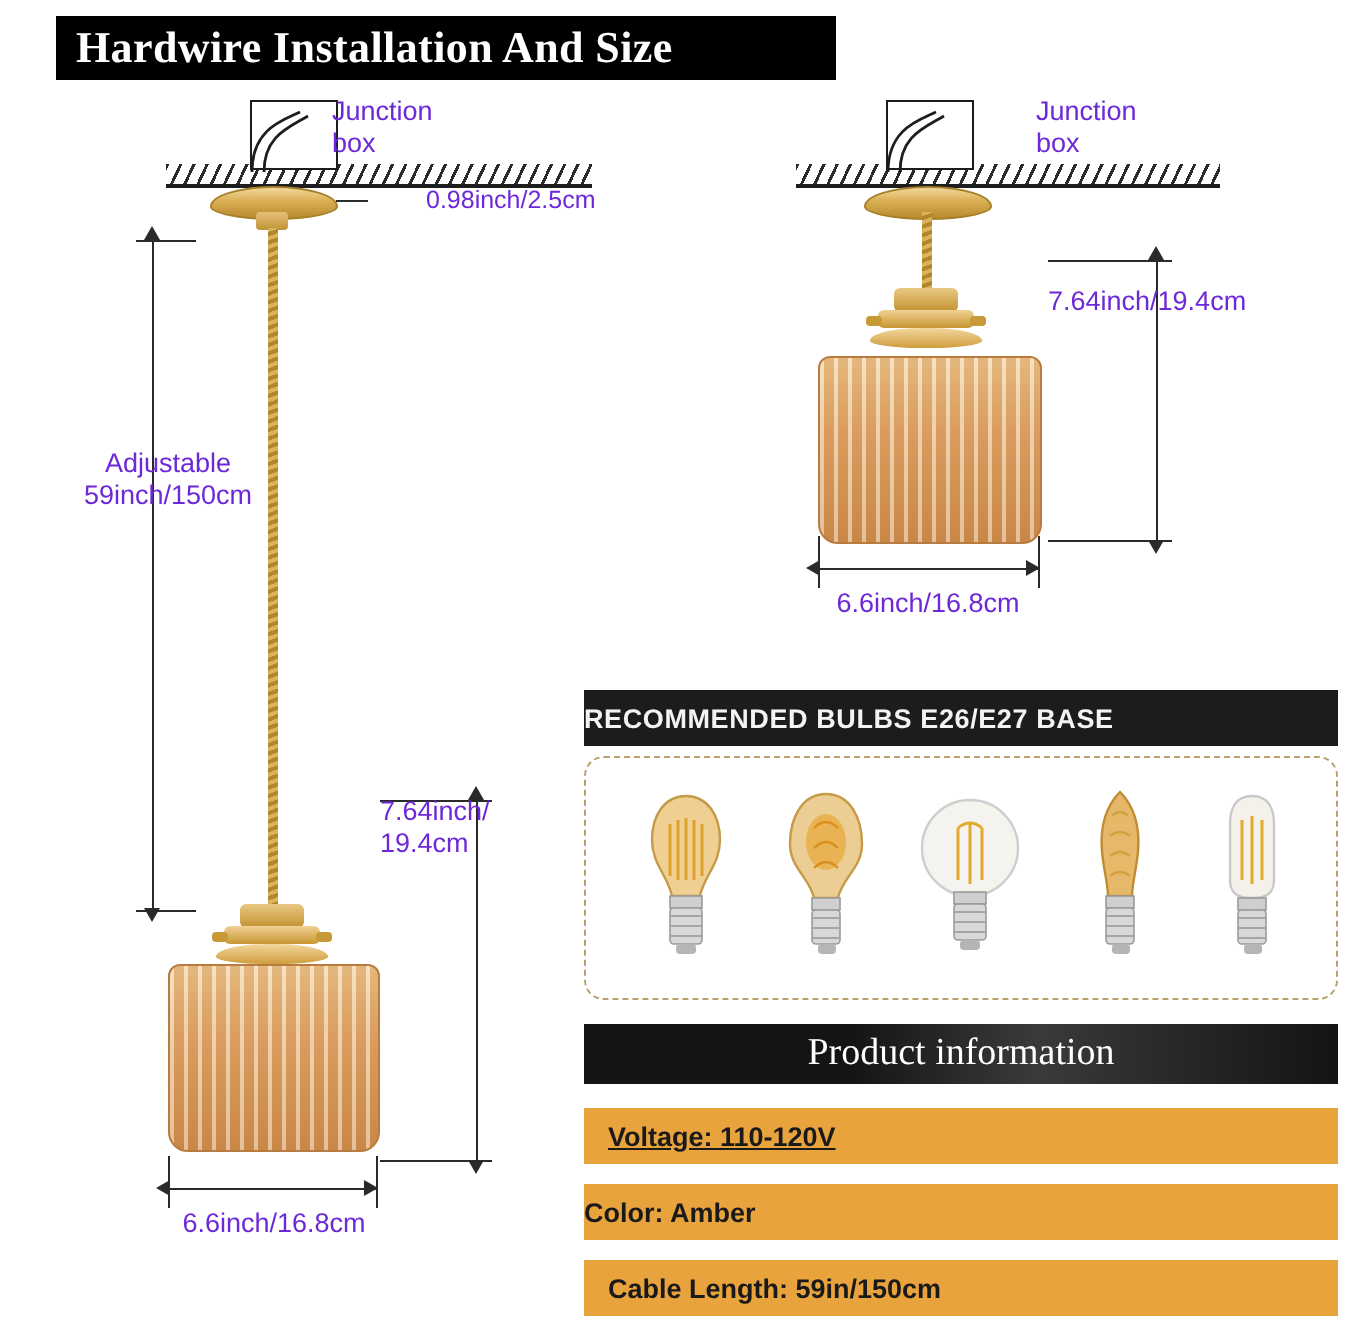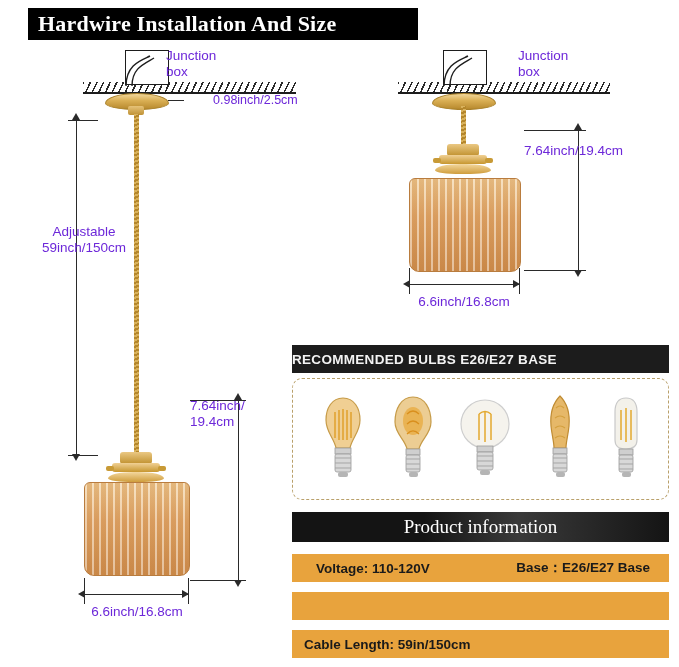--- a/index.html
+++ b/index.html
@@ -252,23 +252,23 @@
   <rect x="15" y="61" width="14" height="17" rx="2" fill="#d8d8d8" stroke="#9a9a9a" stroke-width="0.8"></rect>
   <path d="M15 65 h14 M15 70 h14 M15 75 h14" stroke="#a5a5a5" stroke-width="1"></path>
   <rect x="18" y="78" width="9" height="5" rx="2" fill="#b5b5b5"></rect>
 </svg>
 
 <div class="abs" id="prod-header">
   <div class="txt">Product information</div>
 </div>
 
 <div class="prow" style="top:554px;">
-  <div class="cell" style="margin-left:24px;width:210px;">Voltage: 110-120V</div>
-  <div class="cell" style="width:160px;">Base：E26/E27 Base</div>
+  <div class="cell" style="margin-left:12px;width:210px;text-decoration:underline;">Voltage: 110-120V</div>
 </div>
 
 <div class="prow" style="top:592px;">
+  <div class="cell" style="width:160px;">Color: Amber</div>
 </div>
 
 <div class="prow" style="top:630px;">
   <div class="cell" style="margin-left:12px;width:240px;">Cable Length: 59in/150cm</div>
   <div class="cell" style="width:130px;"></div>
 </div>
 
 </body></html>

